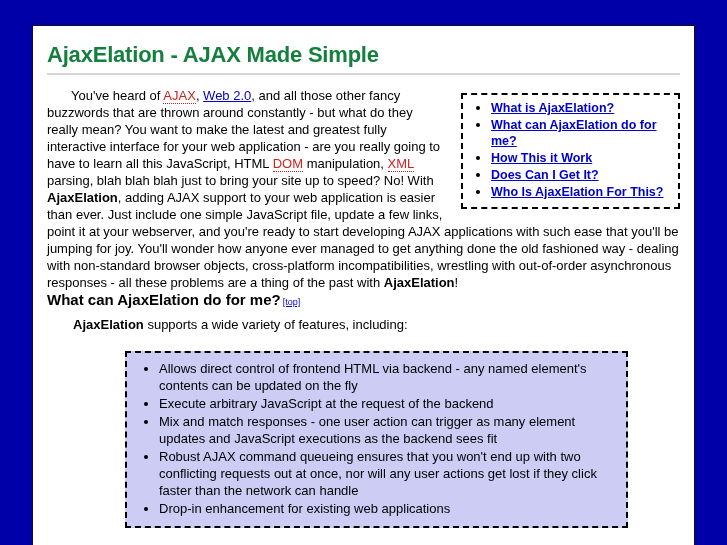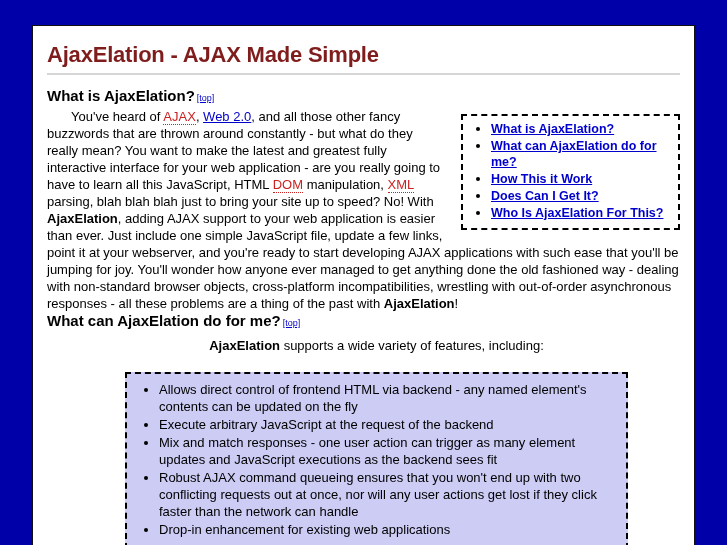--- a/index.html
+++ b/index.html
@@ -29,21 +29,21 @@
     padding: 12px 14px 0 14px;
     overflow: hidden;
   }
 
   h1.page-title {
     font-size: 22px;
     font-weight: bold;
     margin: 4px 0 0 0;
     padding: 0 0 3px 0;
     letter-spacing: -0.2px;
-    color: #7f1d1d;
+    color: #15803d;
   }
 
   hr.rule {
     border: none;
     border-top: 2px solid #d6d6d6;
     margin: 2px 0 12px 0;
     height: 0;
   }
 
   h2.section-title {
@@ -94,21 +94,20 @@
     margin: 0 0 0 0;
     padding: 0;
     line-height: 17px;
     text-align: left;
   }
   p.indent {
     text-indent: 24px;
   }
   p.lead {
     margin: 8px 0 0 26px;
-    text-align: center;
   }
 
   .acronym {
     color: #CC2222;
     border-bottom: 1px dotted #CC2222;
     cursor: help;
   }
   a.inline-link {
     color: #0000CC;
     text-decoration: underline;
@@ -139,23 +138,20 @@
   .clearer { clear: both; height: 0; font-size: 0; line-height: 0; }
 </style>
 </head>
 <body>
 
 <div id="page">
 
   <h1 class="page-title">AjaxElation - AJAX Made Simple</h1>
   <hr class="rule">
 
-  <h2 class="section-title">
-    <span>What is AjaxElation?</span><a href="#" class="toplink">[top]</a>
-  </h2>
 
   <div class="nav-box">
     <ul>
       <li><a href="#">What is AjaxElation?</a></li>
       <li><a href="#">What can AjaxElation do for me?</a></li>
       <li><a href="#">How This it Work</a></li>
       <li><a href="#">Does Can I Get It?</a></li>
       <li><a href="#">Who Is AjaxElation For This?</a></li>
     </ul>
   </div>

